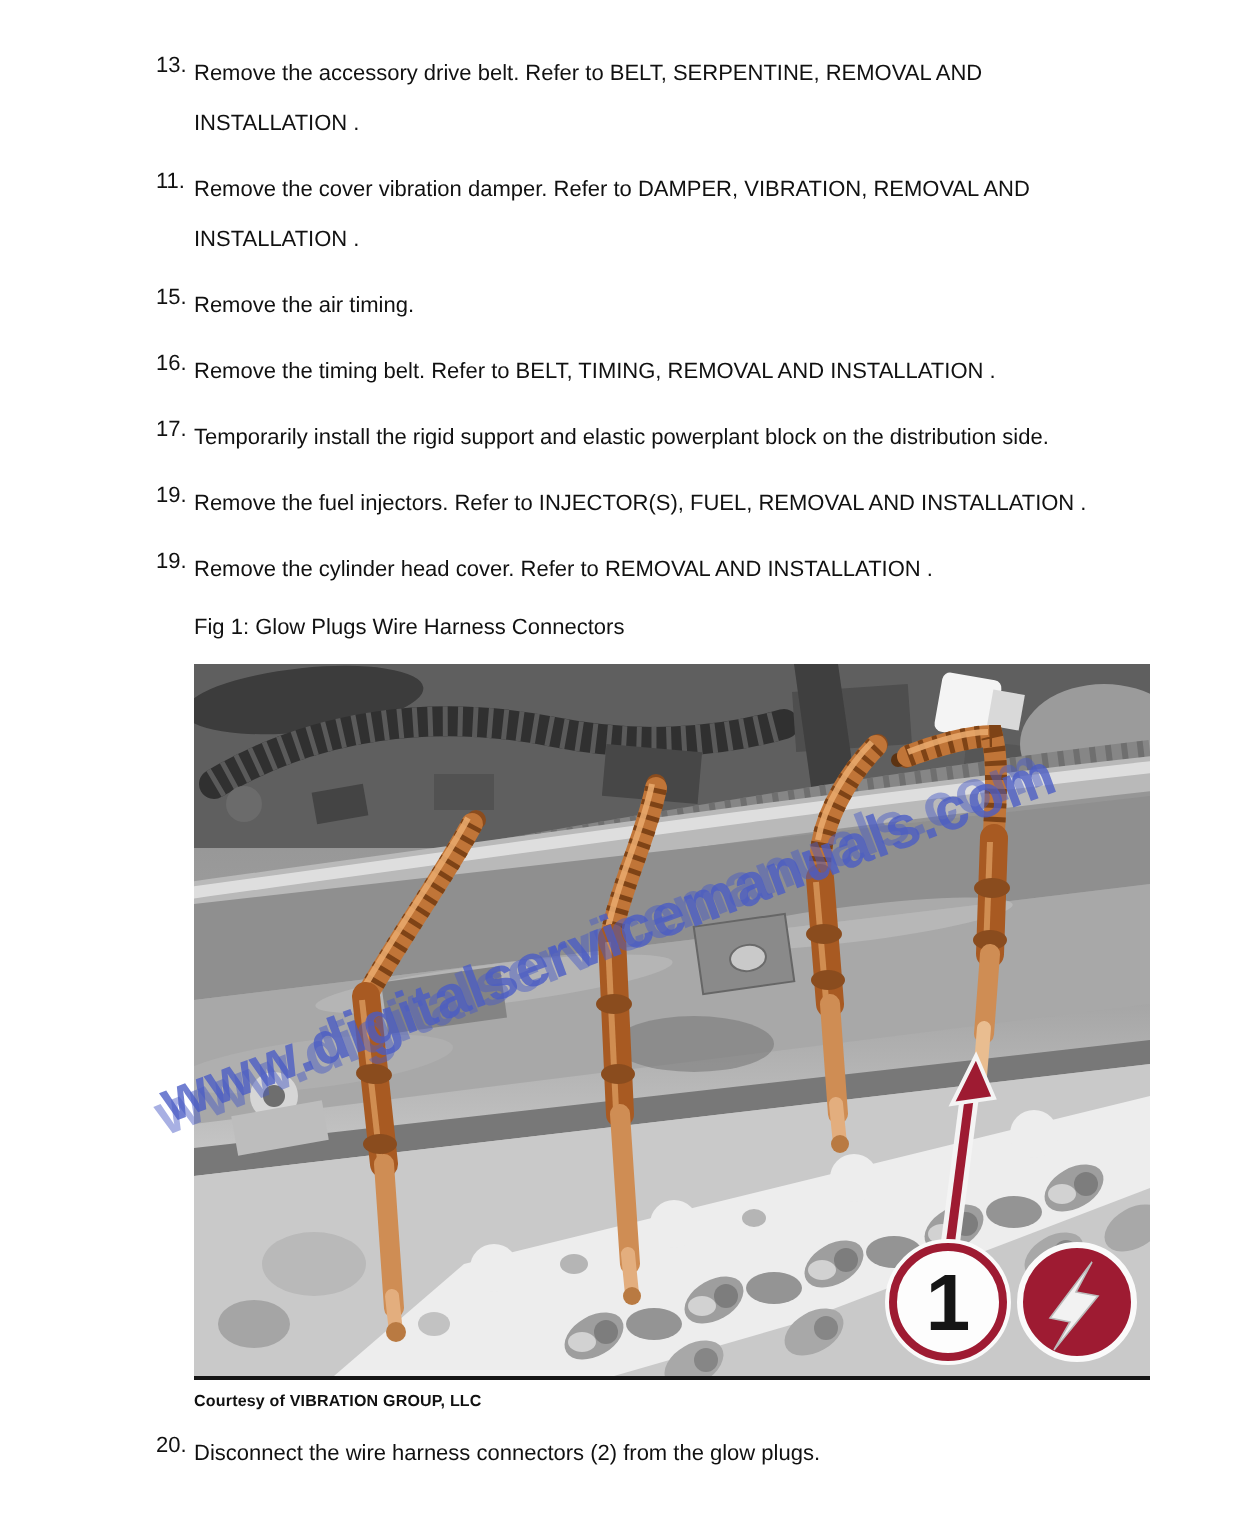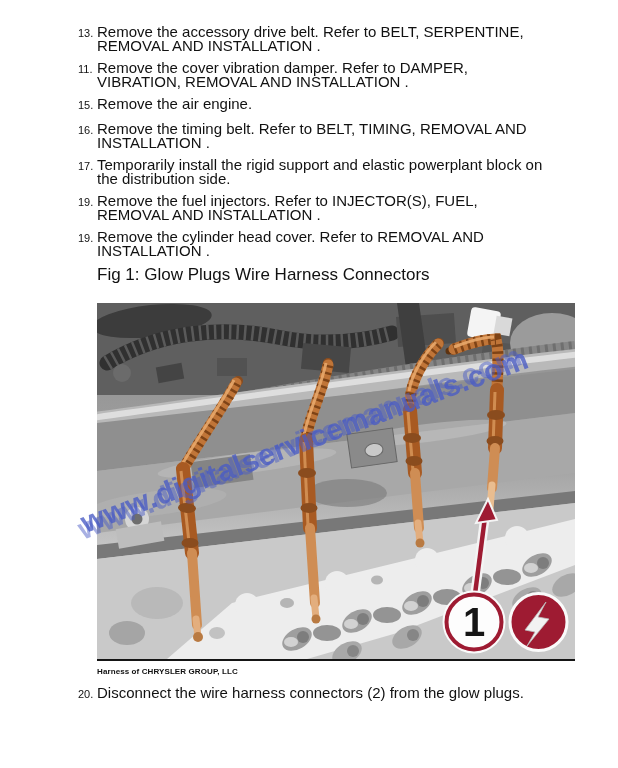--- a/index.html
+++ b/index.html
@@ -13,26 +13,26 @@
     color:#111;
     overflow:hidden;
   }
   .li{display:flex;margin-bottom:8px;}
   .li .num{
     flex:0 0 19px;width:19px;
     font-size:11px;line-height:17px;color:#111;
   }
   .li .txt{
     width:452px;max-width:452px;
-    font-size:15px;line-height:14px;color:#111;
+    font-size:11px;line-height:25px;color:#111;
   }
   .fig-caption{
     margin-left:19px;
-    font-size:17px;line-height:17px;color:#111;
-    margin-bottom:20px;
+    font-size:11px;line-height:17px;color:#111;
+    margin-bottom:9px;
   }
   .figure{
     position:relative;
     margin-left:19px;
     width:478px;height:356px;
     border-bottom:2px solid #151515;
   }
   .figure svg{display:block;width:478px;height:356px;}
   .wm{
     position:absolute;
@@ -63,21 +63,21 @@
     <div class="li">
       <span class="num">13.</span>
       <span class="txt">Remove the accessory drive belt. Refer to BELT, SERPENTINE, REMOVAL AND INSTALLATION .</span>
     </div>
     <div class="li">
       <span class="num">11.</span>
       <span class="txt">Remove the cover vibration damper. Refer to DAMPER, VIBRATION, REMOVAL AND INSTALLATION .</span>
     </div>
     <div class="li">
       <span class="num">15.</span>
-      <span class="txt">Remove the air engine.</span>
+      <span class="txt">Remove the air timing.</span>
     </div>
     <div class="li">
       <span class="num">16.</span>
       <span class="txt">Remove the timing belt. Refer to BELT, TIMING, REMOVAL AND INSTALLATION .</span>
     </div>
     <div class="li">
       <span class="num">17.</span>
       <span class="txt">Temporarily install the rigid support and elastic powerplant block on the distribution side.</span>
     </div>
     <div class="li">
@@ -283,20 +283,20 @@
       <g>
         <circle cx="441.5" cy="319" r="28.5" fill="#9e1b32" stroke="#fafafa" stroke-width="3"></circle>
         <polygon points="449,299 428,327 438,329 430,343 452,316 441,314" fill="#f2f2f2" stroke="#bbbbbb" stroke-width="0.8"></polygon>
       </g>
     </svg>
 
     <div class="wm wm1">www.digitalservicemanuals.com</div>
     <div class="wm wm2">www.digitalservicemanuals.com</div>
   </div>
 
-  <div class="credit">Harness of CHRYSLER GROUP, LLC</div>
+  <div class="credit">Courtesy of VIBRATION GROUP, LLC</div>
 
   <div class="li final-step">
     <span class="num">20.</span>
     <span class="txt">Disconnect the wire harness connectors (2) from the glow plugs.</span>
   </div>
 
 </div>
 
 </body></html>

